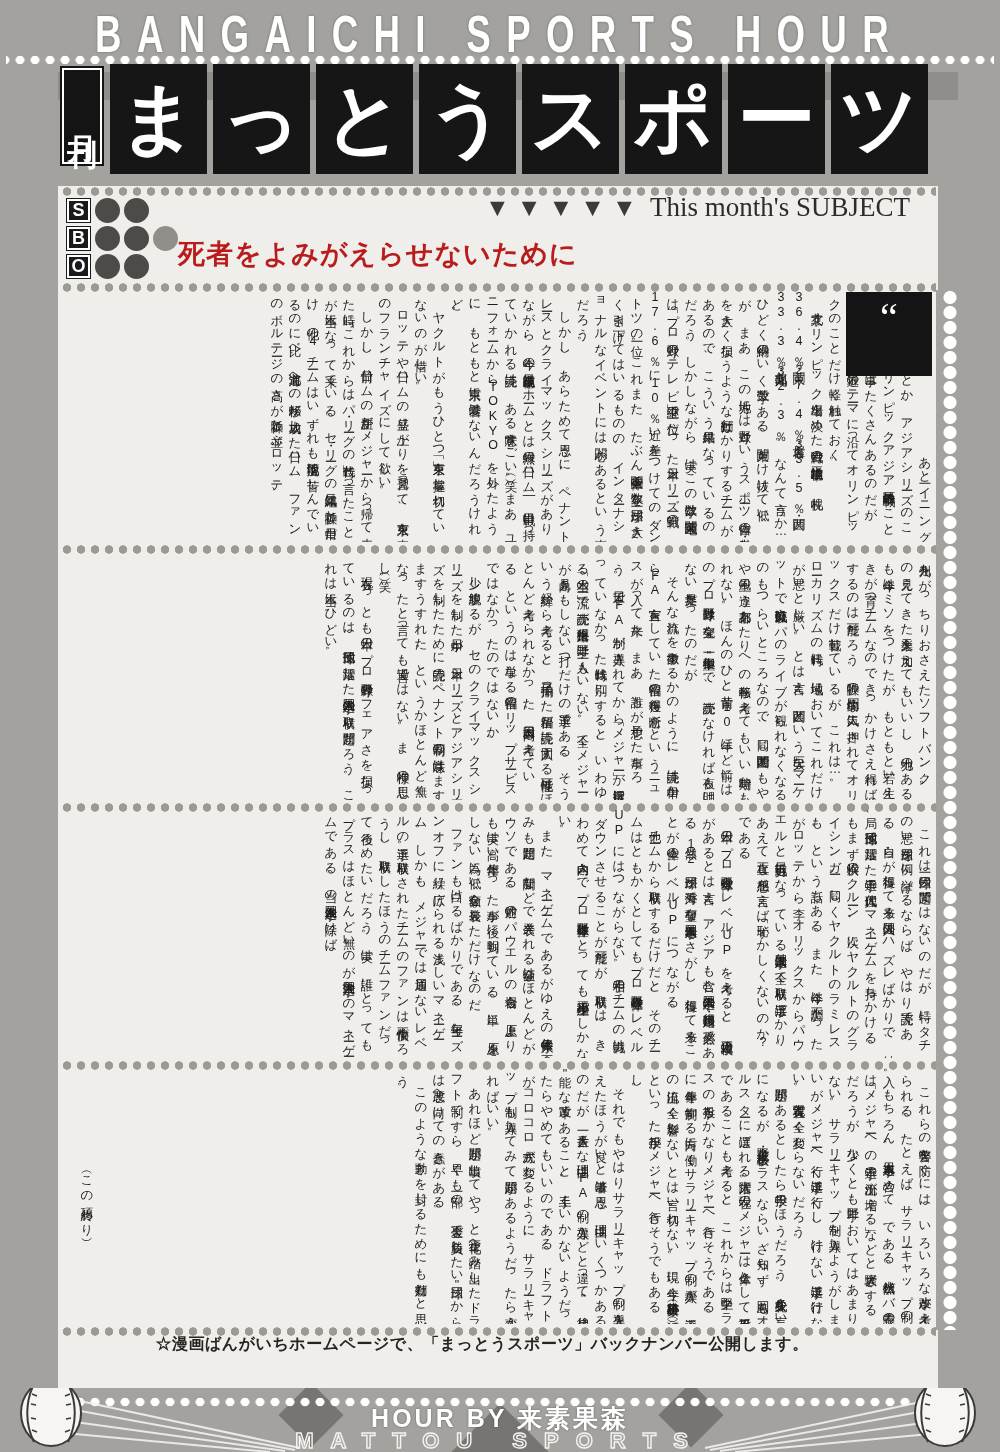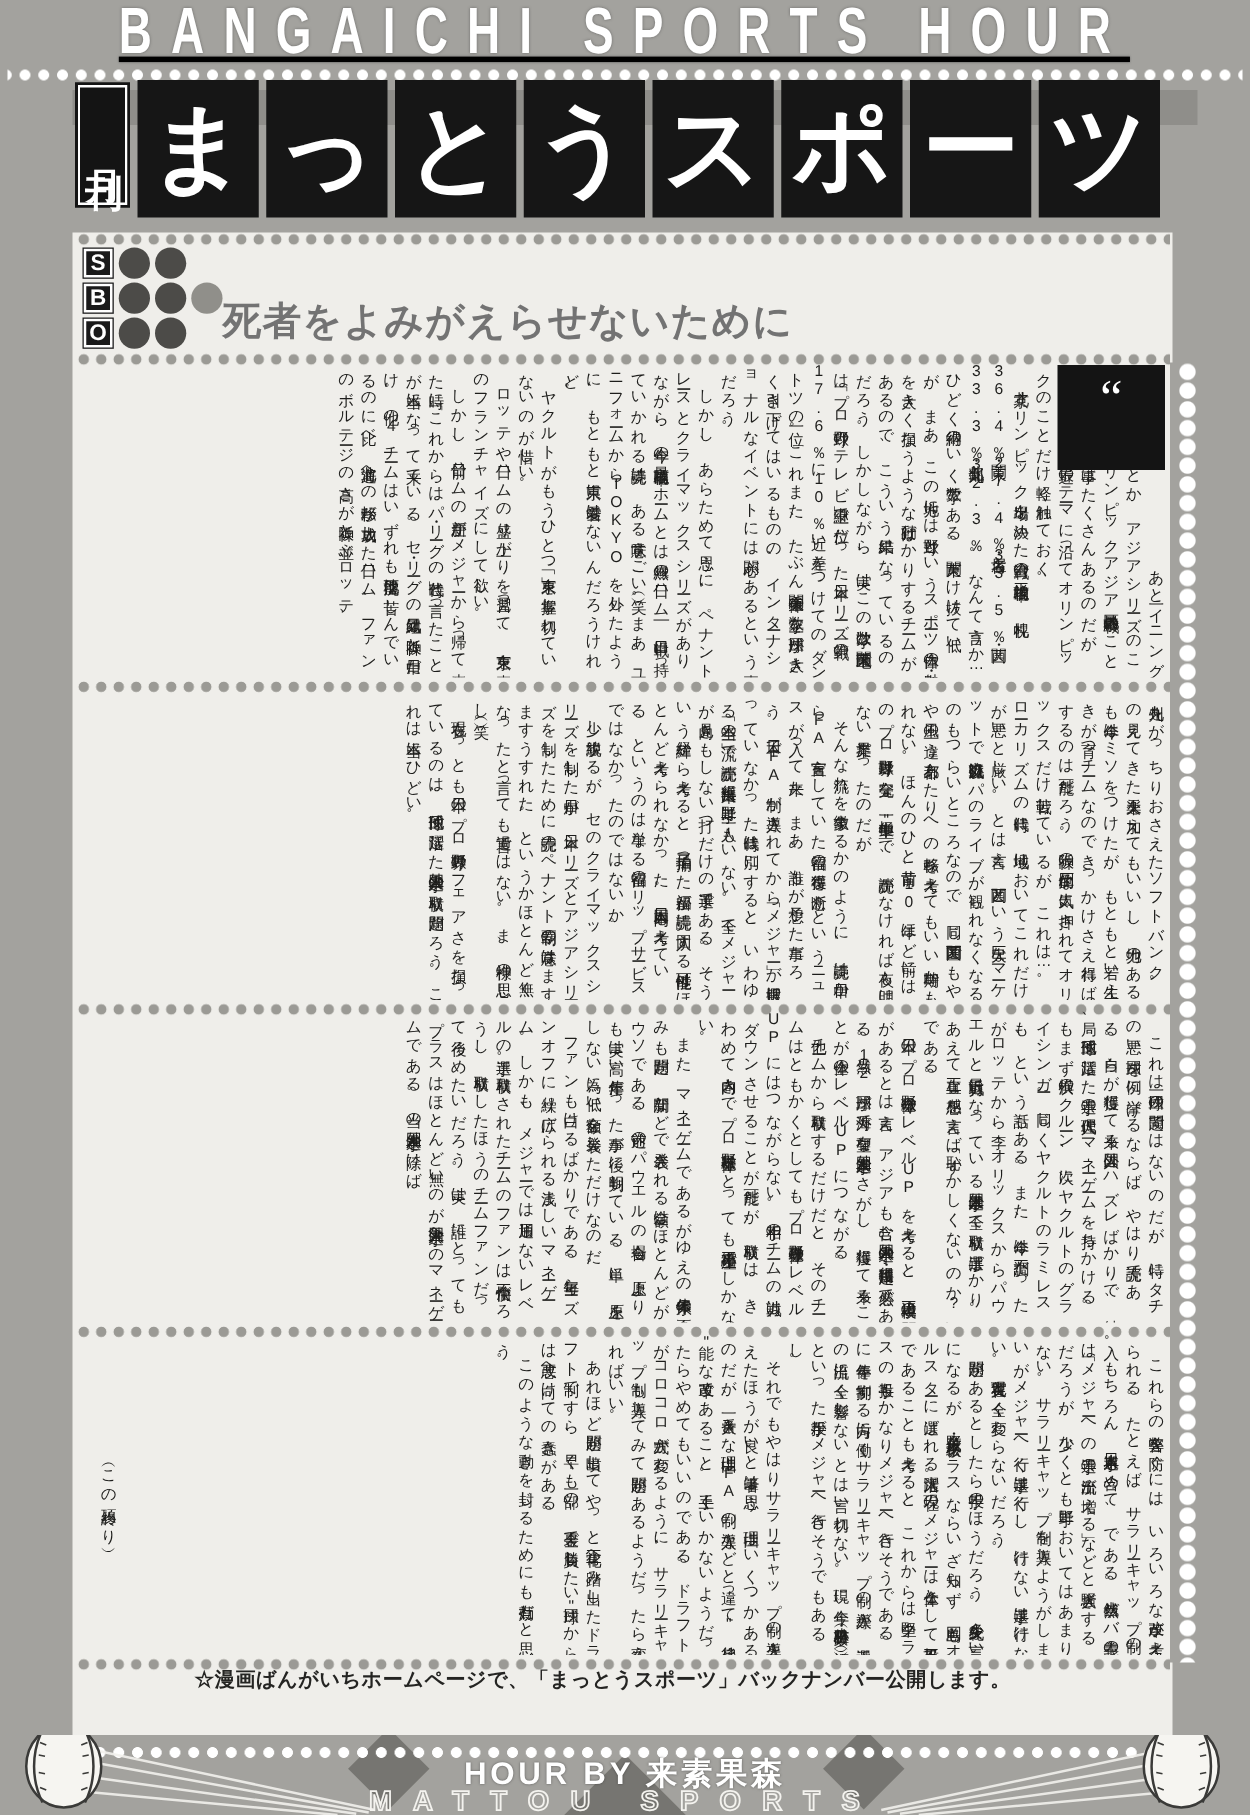--- a/index.html
+++ b/index.html
@@ -2,21 +2,21 @@
 <html><head>
 <meta charset="utf-8">
 <style>
   * { margin:0; padding:0; box-sizing:border-box; }
   html,body { width:1000px; height:1452px; overflow:hidden; }
   body { font-family:"Liberation Sans", sans-serif; background:#a3a29e; position:relative; }
   .page { position:absolute; inset:0; background:#a3a29e; }
 
   
   .banner { position:absolute; top:4px; left:0; width:1000px; height:52px;
-    display:flex; align-items:flex-start; justify-content:center;text-decoration:underline; }
+    display:flex; align-items:flex-end; justify-content:center; }
   .banner-text { color:#fff; font-weight:bold; font-size:36px; letter-spacing:15px;
     transform:scale(1.02,1.45); white-space:nowrap;
     text-shadow:0 0 2px rgba(60,60,60,.55); }
   .dots-white { background-image:radial-gradient(circle,#ffffff 42%,rgba(255,255,255,0) 48%);
     background-size:15px 12px; background-repeat:repeat-x; background-position:center; height:12px; }
   .banner-dots { position:absolute; top:54px; left:6px; width:988px; }
 
   
   .masthead { position:absolute; top:64px; left:58px; width:900px; height:118px; }
   .masthead-bar { position:absolute; top:8px; left:0; width:900px; height:28px; background:#8f8e8a; }
@@ -44,22 +44,22 @@
   .subject-dots-bottom { position:absolute; top:96px; left:2px; width:876px; }
   .sbo { position:absolute; top:12px; left:8px; display:flex; flex-direction:column; gap:3px; }
   .sbo-row { display:flex; align-items:center; gap:4px; }
   .sbo-letter { width:25px; height:25px; background:#1a1a1a; box-shadow:inset 0 0 0 1px #1a1a1a, inset 0 0 0 3px #fff;
     color:#fff; font-weight:bold; font-size:18px; display:flex; align-items:center; justify-content:center; }
   .sbo-dot { width:25px; height:25px; border-radius:50%; background:#4c4b48; }
   .sbo-dot.light { background:#908f8a; }
   .subject-line { position:absolute; top:6px; right:28px; font-family:"Liberation Serif", serif;
     font-size:27px; color:#2c2c2a; white-space:nowrap; }
   .subject-arrows { font-size:25px; color:#3a3a38; letter-spacing:7px; }
-  .subject-heading { position:absolute; top:50px; left:120px; font-size:31px; font-weight:bold;
-    color:#737373; letter-spacing:1px; white-space:nowrap; }
+  .subject-heading { position:absolute; top:50px; left:120px; font-size:27px; font-weight:bold;
+    color:#b91c1c; letter-spacing:1px; white-space:nowrap; }
 
   
   .band { position:absolute; left:4px; width:872px; overflow:hidden; }
   .vtext { writing-mode:vertical-rl; text-orientation:upright; height:100%; width:100%;
     font-size:12.5px; line-height:18px; letter-spacing:0.6px; color:#1d1d1b; white-space:pre-wrap; }
   .band1 { top:104px; height:252px; }
   .band2 { top:368px; height:246px; }
   .band3 { top:622px; height:250px; }
   .band4 { top:880px; height:258px; }
   .sep1 { position:absolute; top:358px; left:2px; width:876px; }
@@ -137,20 +137,24 @@
           <span class="sbo-dot"></span>
           <span class="sbo-dot"></span>
           <span class="sbo-dot light"></span>
         </div>
         <div class="sbo-row">
           <span class="sbo-letter">O</span>
           <span class="sbo-dot"></span>
           <span class="sbo-dot"></span>
         </div>
       </div>
+      <div class="subject-line">
+        <span class="subject-arrows">▼▼▼▼▼</span>
+        <span>This month's SUBJECT</span>
+      </div>
       <div class="subject-heading">死者をよみがえらせないために</div>
       <div class="subject-dots-bottom dots-gray"></div>
     </div>
 
     <div class="band band1">
       <div class="quote-box">
         <span>“</span>
       </div>
       <div class="vtext">　　　　　　　　　　　　あと一イニングで完全試合"のこととか、アジアシリーズのこととか、オリンピックアジア地区最終予戦のこととか語りたい事はたくさんあるのだが、とりあえず最近のテーマに沿ってオリンピックのことだけ軽く触れておく。
 　北京オリンピック出場を決めた台湾戦の平均視聴率は、札幌36.4％・関東27.4％・名古屋33.5％・関西33.3％・北部九州32.3％。なんて言うか…ひどく納得のいく数字である。関東だけ抜けて低いが、まあ、この地方には野球というスポーツ自体の魅力・興味を大きく損なうような行動ばかりするチームがあるので、こういう結果になっているのだろう。しかしながら、実はこの数字は関東地区では「プロ野球のテレビ中継」で一位だった日本シリーズ第一戦の17.6％に10％近い差をつけてのダントツの一位。これまた、たぶん関東全体の数字を一球団が大きく引き下げてはいるものの、インターナショナルなイベントには関心があるという事だろう。

